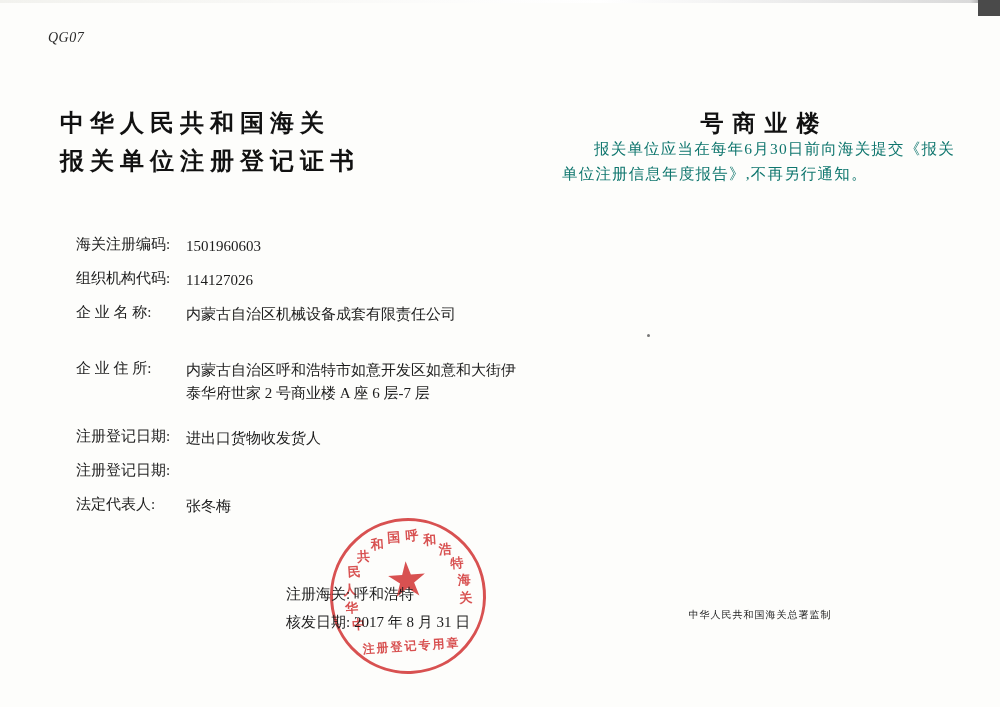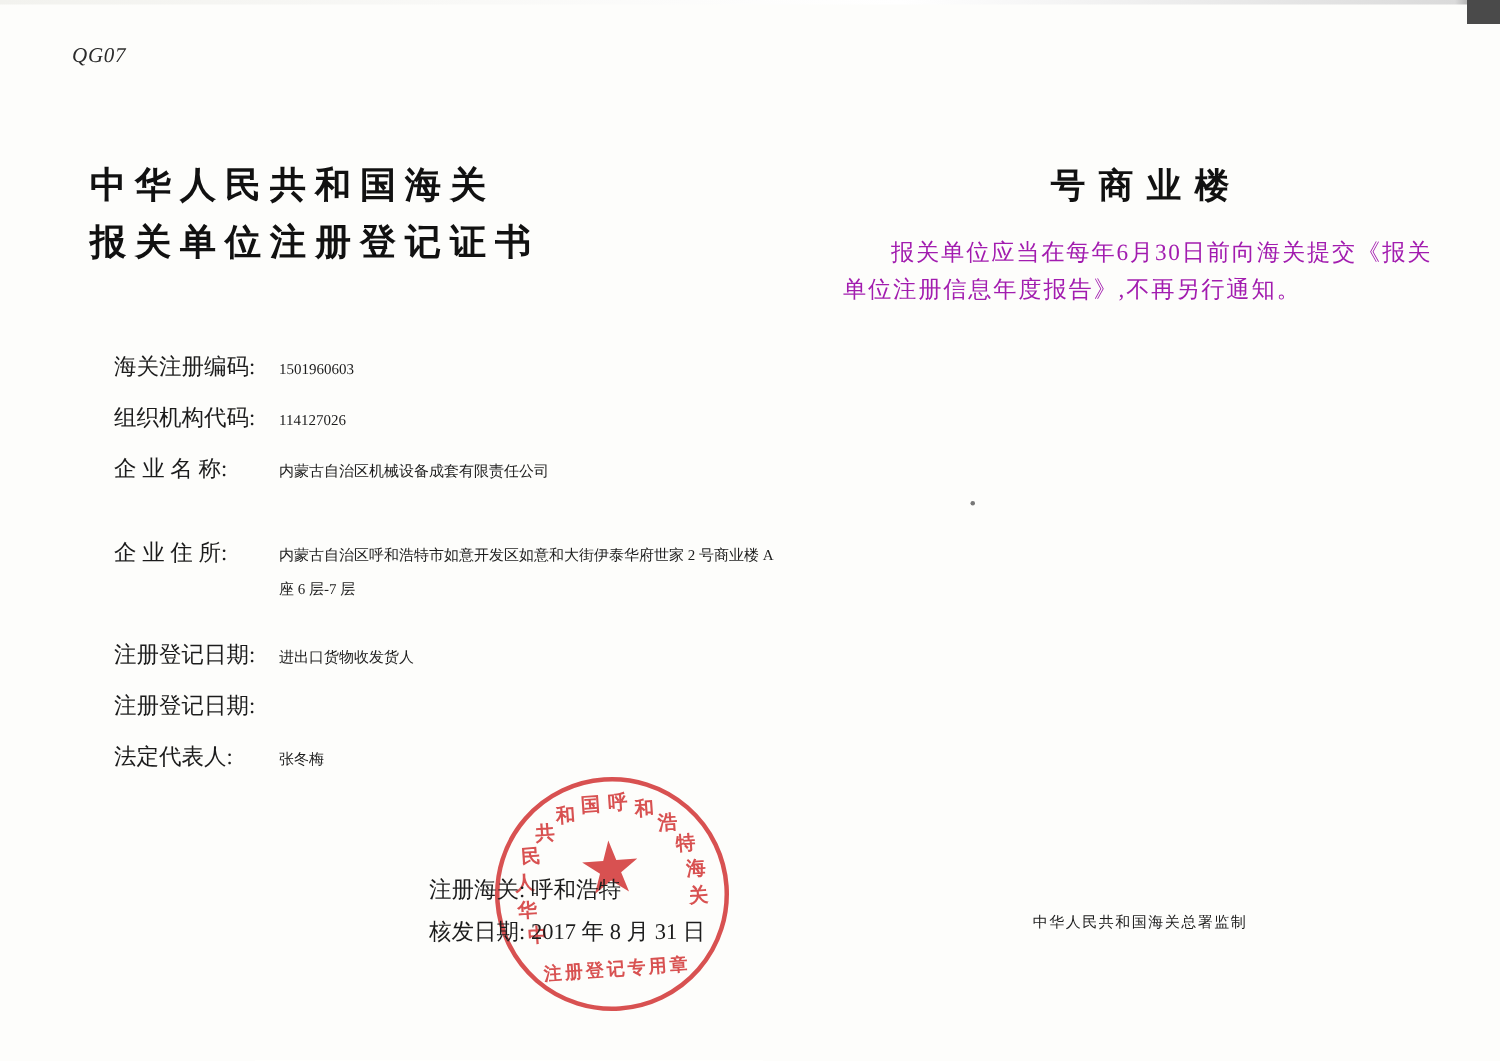--- a/index.html
+++ b/index.html
@@ -86,21 +86,21 @@
     width: 108px;
     font-size: 15px;
     color: #1c1c1c;
     white-space: nowrap;
   }
   .field-value {
     position: absolute;
     left: 110px;
     top: 0;
     width: 330px;
-    font-size: 10px;
+    font-size: 15px;
     line-height: 23px;
     color: #1c1c1c;
   }
   .gap-sm { height: 12px; }
   .gap-md { height: 22px; }
 
   
   .issuer-block {
     position: absolute;
     left: 286px;
@@ -196,26 +196,26 @@
     font-size: 23px;
     font-weight: bold;
     letter-spacing: 9px;
     text-indent: 9px;
     color: #111;
     font-family: "DejaVu Serif", "Liberation Serif", serif;
   }
   .notice-body {
     position: absolute;
     left: 42px;
-    top: 156px;
+    top: 136px;
     width: 400px;
     font-size: 15.5px;
     line-height: 25px;
     letter-spacing: 1.2px;
-    color: #a21caf;
+    color: #0f766e;
     text-indent: 32px;
   }
   .dot-mark {
     position: absolute;
     left: 127px;
     top: 334px;
     width: 3px;
     height: 3px;
     border-radius: 50%;
     background: #777;

